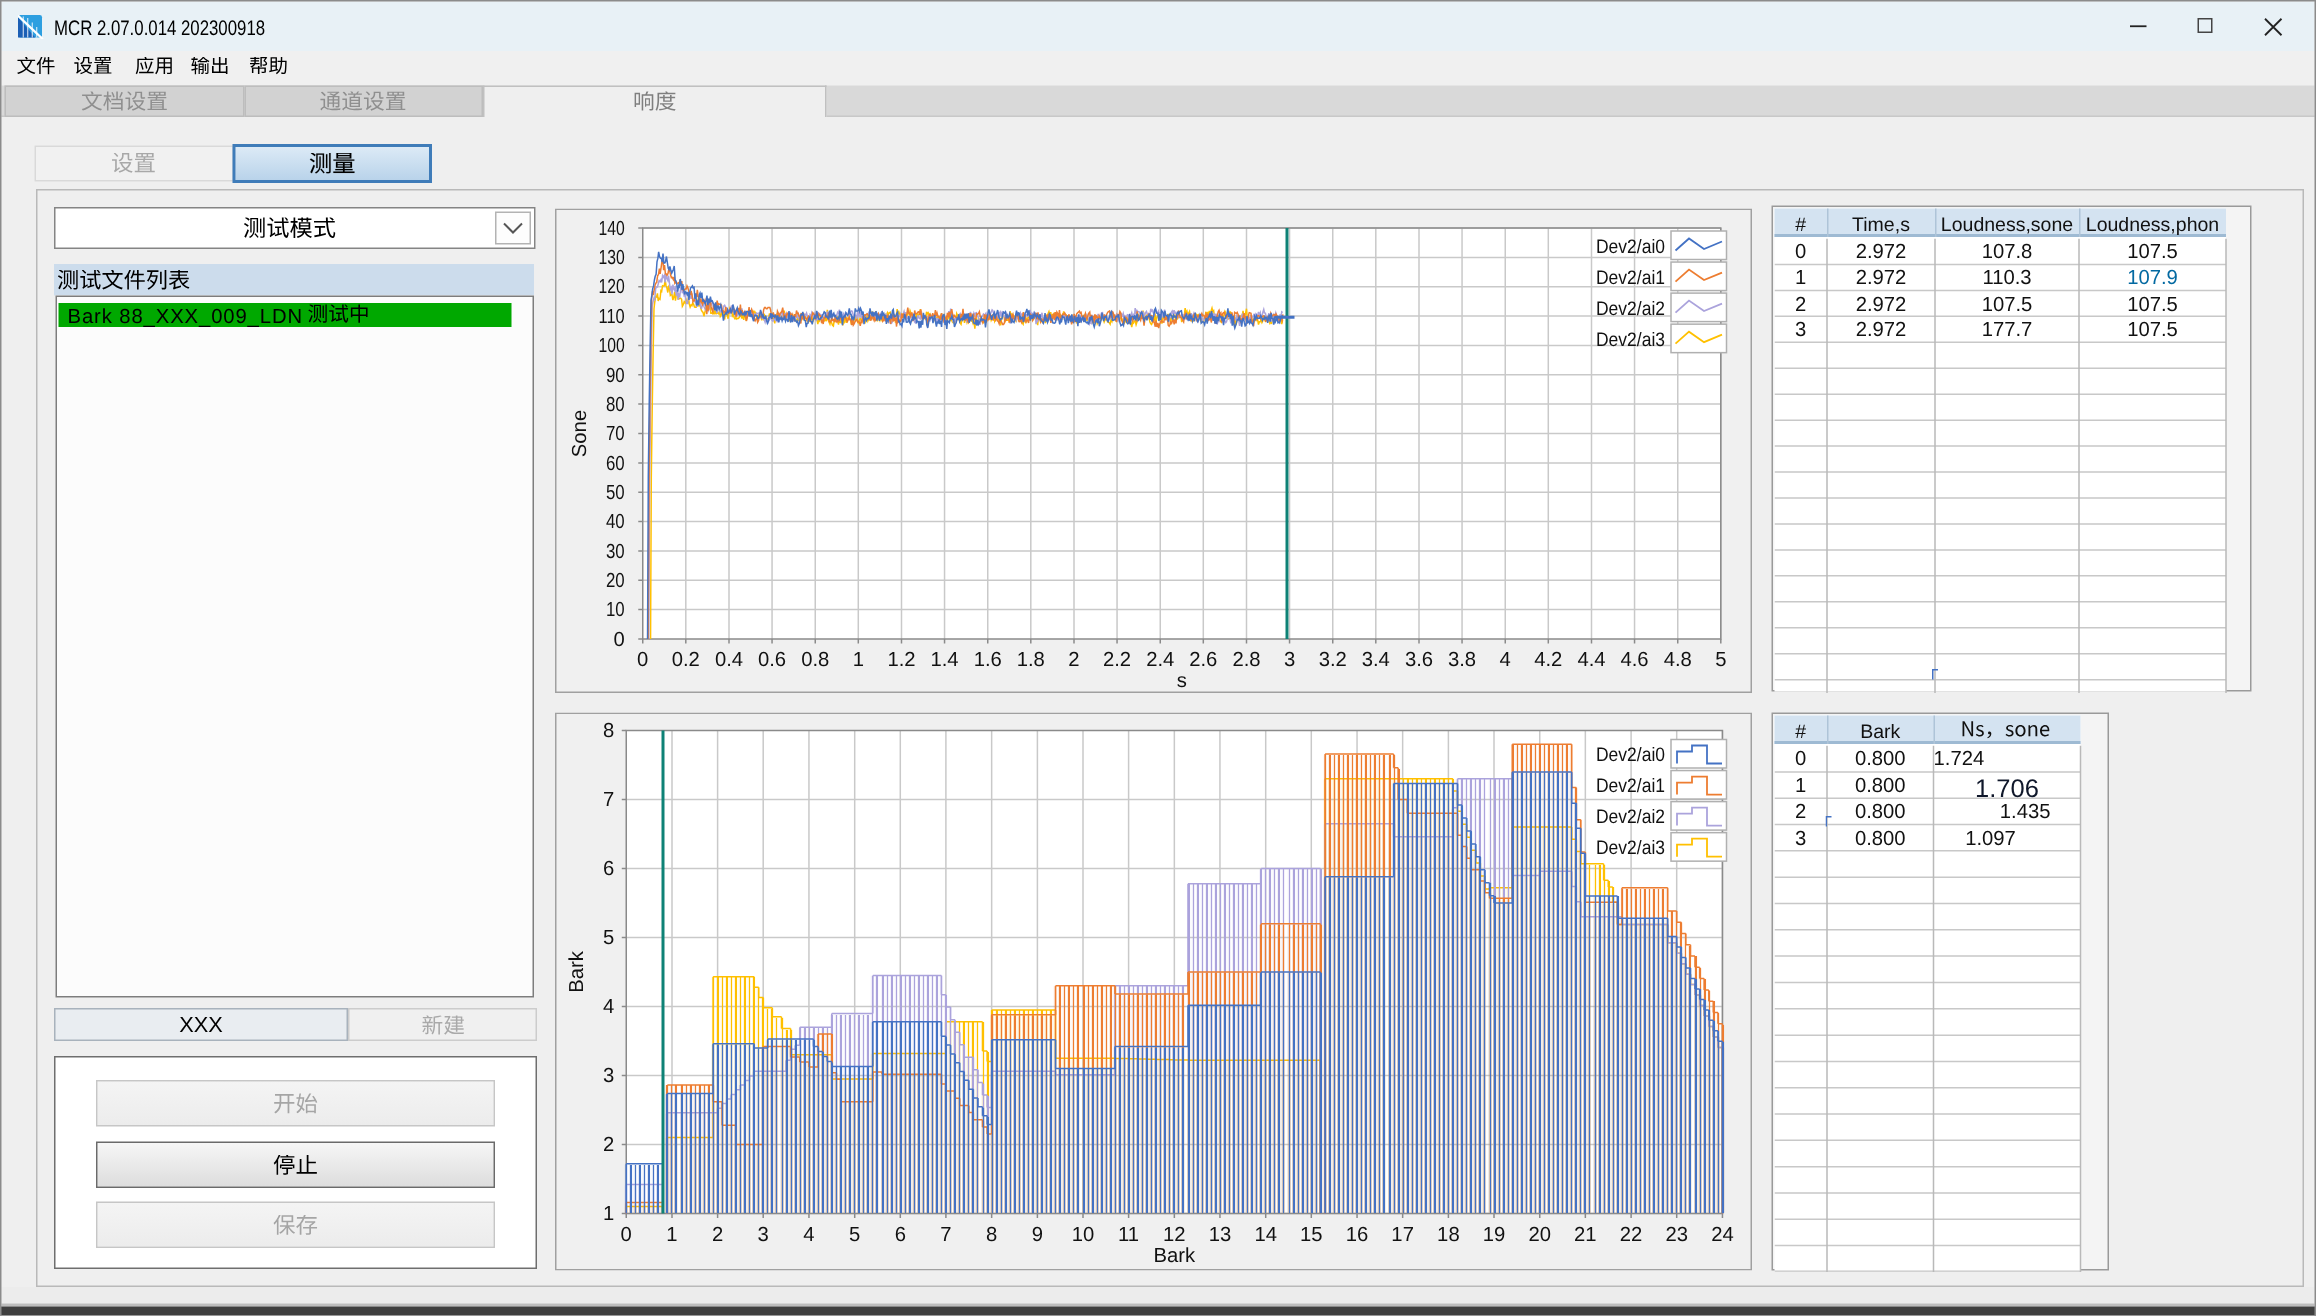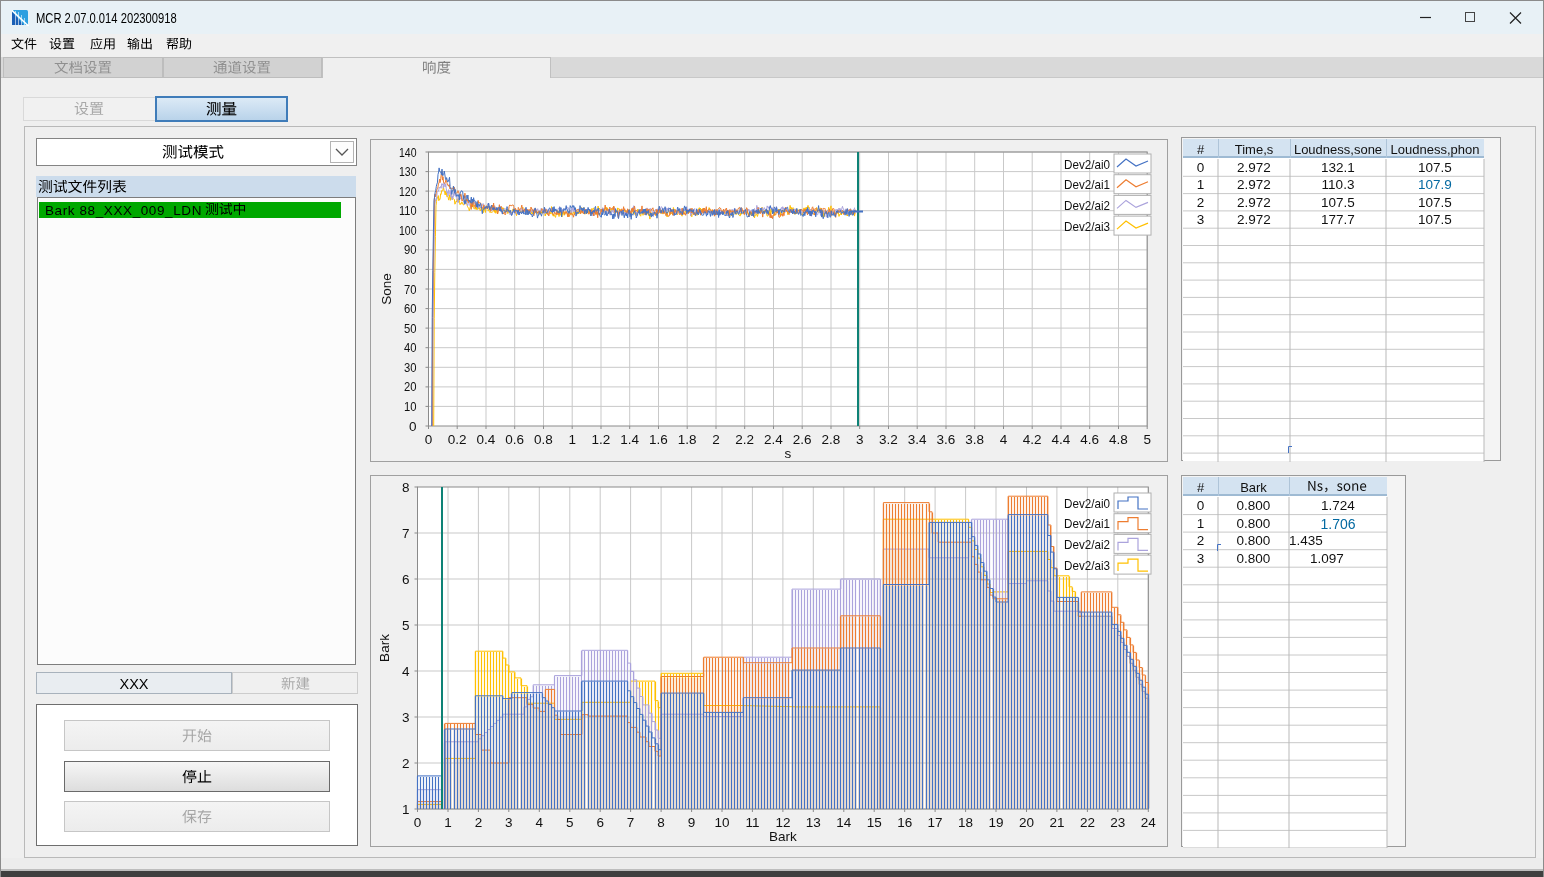--- a/index.html
+++ b/index.html
@@ -303,21 +303,21 @@
 <div class="abs" style="left:204px;top:3.5px;width:98px;text-align:center;font-size:13px;color:#111">Loudness,phon</div>
 <div class="abs" style="left:36px;top:1px;width:1px;height:19px;background:#aec4d8"></div>
       <div class="abs" style="left:108px;top:1px;width:1px;height:19px;background:#aec4d8"></div>
       <div class="abs" style="left:204px;top:1px;width:1px;height:19px;background:#aec4d8"></div>
 <svg class="abs" style="left:1px;top:21px" width="302" height="303">
         <path stroke="#c8c8c8" stroke-width="1" fill="none" d="M0 17.3H301.0M0 34.6H301.0M0 51.9H301.0M0 69.2H301.0M0 86.5H301.0M0 103.8H301.0M0 121.1H301.0M0 138.4H301.0M0 155.7H301.0M0 173.0H301.0M0 190.3H301.0M0 207.6H301.0M0 224.9H301.0M0 242.2H301.0M0 259.5H301.0M0 276.8H301.0M0 294.1H301.0M0 311.4H301.0"></path>
         <path stroke="#b9b9b9" stroke-width="1" fill="none" d="M35.0 0V303.0M107.0 0V303.0M203.0 0V303.0M301.0 0V303.0"></path>
       </svg>
 <div class="abs" style="left:1px;top:22px;width:35px;text-align:center;font-size:13.5px;color:#111">0</div>
 <div class="abs" style="left:36px;top:22px;width:72px;text-align:center;font-size:13.5px;color:#111">2.972</div>
-<div class="abs" style="left:108px;top:22px;width:96px;text-align:center;font-size:13.5px;color:#111">132.1</div>
+<div class="abs" style="left:108px;top:22px;width:96px;text-align:center;font-size:13.5px;color:#111">107.8</div>
 <div class="abs" style="left:204px;top:22px;width:98px;text-align:center;font-size:13.5px;color:#111">107.5</div>
 <div class="abs" style="left:1px;top:39.3px;width:35px;text-align:center;font-size:13.5px;color:#111">1</div>
 <div class="abs" style="left:36px;top:39.3px;width:72px;text-align:center;font-size:13.5px;color:#111">2.972</div>
 <div class="abs" style="left:108px;top:39.3px;width:96px;text-align:center;font-size:13.5px;color:#111">110.3</div>
 <div class="abs" style="left:204px;top:39.3px;width:98px;text-align:center;font-size:13.5px;color:#0369a1">107.9</div>
 <div class="abs" style="left:1px;top:56.6px;width:35px;text-align:center;font-size:13.5px;color:#111">2</div>
 <div class="abs" style="left:36px;top:56.6px;width:72px;text-align:center;font-size:13.5px;color:#111">2.972</div>
 <div class="abs" style="left:108px;top:56.6px;width:96px;text-align:center;font-size:13.5px;color:#111">107.5</div>
 <div class="abs" style="left:204px;top:56.6px;width:98px;text-align:center;font-size:13.5px;color:#111">107.5</div>
 <div class="abs" style="left:1px;top:73.9px;width:35px;text-align:center;font-size:13.5px;color:#111">3</div>
@@ -335,27 +335,27 @@
 <div class="abs" style="left:36px;top:3.5px;width:71px;text-align:center;font-size:13px;color:#111">Bark</div>
 <div class="abs" style="left:107px;top:3.5px;width:98px;text-align:center;font-size:13px;color:#111"></div>
 <div class="abs" style="left:36px;top:1px;width:1px;height:19px;background:#aec4d8"></div>
       <div class="abs" style="left:107px;top:1px;width:1px;height:19px;background:#aec4d8"></div>
 <svg class="abs" style="left:1px;top:21px" width="205" height="351">
         <path stroke="#c8c8c8" stroke-width="1" fill="none" d="M0 17.6H204.0M0 35.1H204.0M0 52.7H204.0M0 70.2H204.0M0 87.8H204.0M0 105.3H204.0M0 122.9H204.0M0 140.4H204.0M0 158.0H204.0M0 175.5H204.0M0 193.1H204.0M0 210.6H204.0M0 228.2H204.0M0 245.7H204.0M0 263.2H204.0M0 280.8H204.0M0 298.4H204.0M0 315.9H204.0M0 333.4H204.0M0 351.0H204.0"></path>
         <path stroke="#b9b9b9" stroke-width="1" fill="none" d="M35.0 0V351.0M106.0 0V351.0M204.0 0V351.0"></path>
       </svg>
 <div class="abs" style="left:1px;top:22px;width:35px;text-align:center;font-size:13.5px;color:#111">0</div>
 <div class="abs" style="left:36px;top:22px;width:71px;text-align:center;font-size:13.5px;color:#111">0.800</div>
-<div class="abs" style="left:107px;top:22px;width:98px;text-align:center;font-size:13.5px;color:#111">1.724</div>
+<div class="abs" style="left:107px;top:22px;width:98px;text-align:left;font-size:13.5px;color:#111">1.724</div>
 <div class="abs" style="left:1px;top:39.55px;width:35px;text-align:center;font-size:13.5px;color:#111">1</div>
 <div class="abs" style="left:36px;top:39.55px;width:71px;text-align:center;font-size:13.5px;color:#111">0.800</div>
-<div class="abs" style="left:107px;top:39.55px;width:98px;text-align:center;font-size:14px;color:#0369a1">1.706</div>
+<div class="abs" style="left:107px;top:39.55px;width:98px;text-align:center;font-size:17px;color:#0f172a">1.706</div>
 <div class="abs" style="left:1px;top:57.1px;width:35px;text-align:center;font-size:13.5px;color:#111">2</div>
 <div class="abs" style="left:36px;top:57.1px;width:71px;text-align:center;font-size:13.5px;color:#111">0.800</div>
-<div class="abs" style="left:107px;top:57.1px;width:78px;text-align:left;font-size:13.5px;color:#111">1.435</div>
+<div class="abs" style="left:107px;top:57.1px;width:78px;text-align:right;font-size:13.5px;color:#111">1.435</div>
 <div class="abs" style="left:1px;top:74.65px;width:35px;text-align:center;font-size:13.5px;color:#111">3</div>
 <div class="abs" style="left:36px;top:74.65px;width:71px;text-align:center;font-size:13.5px;color:#111">0.800</div>
 <div class="abs" style="left:107px;top:74.65px;width:76px;text-align:center;font-size:13.5px;color:#111">1.097</div>
 </div>
 <svg class="abs" style="left:1217px;top:544px" width="8" height="8">
       <path d="M0.5 7 V0.5 H4" fill="none" stroke="#4472c4" stroke-width="1"></path>
     </svg>
 <svg class="abs" style="left:1307.1px;top:480.2px" width="62" height="16">
       <g fill="#111">
         <path transform="translate(0.00,10.80) scale(0.013500,-0.013500)" d="M101 0H188V385C188 462 181 540 177 614H181L260 463L527 0H622V733H534V352C534 276 541 193 547 120H542L463 271L195 733H101Z"></path>

